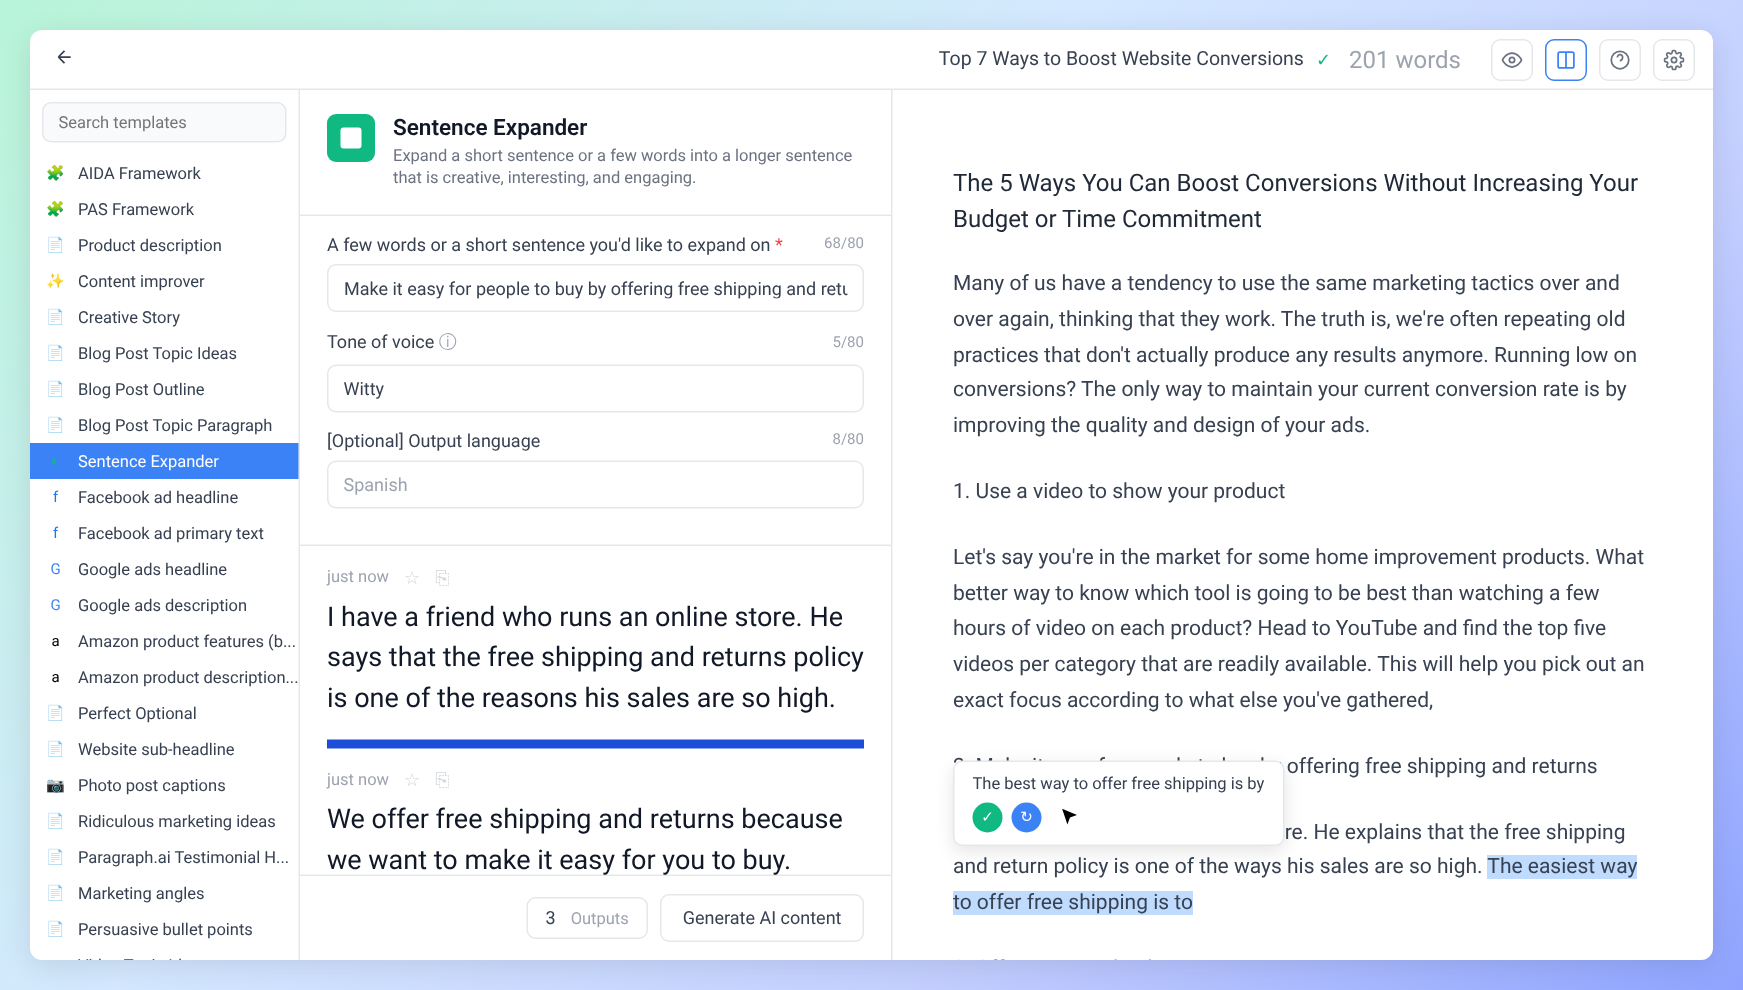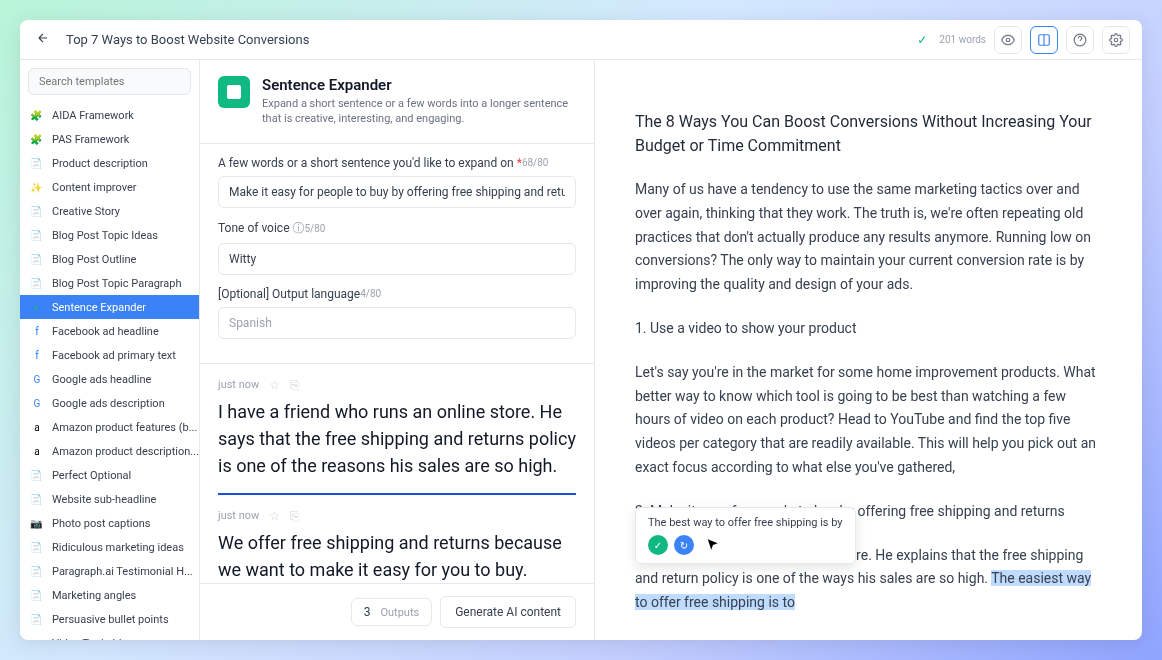--- a/index.html
+++ b/index.html
@@ -1,48 +1,48 @@
 <!DOCTYPE html>
 <html><head>
 <meta charset="utf-8">
 <style>
 *{box-sizing:border-box;margin:0;padding:0;font-family:-apple-system,BlinkMacSystemFont,"Segoe UI",Roboto,sans-serif}
 body{background:linear-gradient(135deg,#b8f5d8 0%,#d4e8ff 40%,#c4cfff 70%,#8fa4ff 100%);padding:20px;min-height:100vh}
 .app{background:#fff;border-radius:8px;box-shadow:0 4px 20px rgba(0,0,0,0.1);width:1122px;height:620px;display:flex;flex-direction:column;overflow:hidden}
 .topbar{height:40px;border-bottom:1px solid #e5e7eb;display:flex;align-items:center;padding:0 12px;gap:12px}
 .back-btn{cursor:pointer;padding:4px;color:#374151}
-.topbar-center{flex:1;display:flex;align-items:center;justify-content:space-between;gap:8px}
+.topbar-center{flex:1;display:flex;align-items:center;justify-content:flex-end;gap:8px}
 .doc-title{font-size:13px;color:#374151}
 .check{color:#10b981;font-size:12px}
 .topbar-right{display:flex;align-items:center;gap:8px}
-.word-count{font-size:10px;color:#9ca3af;margin-right:0}
+.word-count{font-size:16px;color:#9ca3af;margin-right:12px}
 .icon-btn{width:28px;height:28px;border:1px solid #e5e7eb;border-radius:6px;display:flex;align-items:center;justify-content:center;cursor:pointer;color:#6b7280}
 .icon-btn.active{border-color:#3b82f6;color:#3b82f6}
 .main{flex:1;display:flex;overflow:hidden}
 .sidebar{width:180px;border-right:1px solid #e5e7eb;display:flex;flex-direction:column;overflow:hidden}
 .search{margin:8px;padding:6px 10px;border:1px solid #e5e7eb;border-radius:6px;font-size:11px;color:#9ca3af;background:#f9fafb}
 .template-list{flex:1;overflow-y:auto}
 .tpl-item{display:flex;align-items:center;gap:8px;padding:5px 10px;font-size:11px;color:#374151;cursor:pointer;white-space:nowrap;overflow:hidden;text-overflow:ellipsis}
 .tpl-item.active{background:#3b82f6;color:#fff}
 .tpl-icon{width:14px;height:14px;flex-shrink:0;display:flex;align-items:center;justify-content:center;font-size:10px;border-radius:3px}
 .middle{width:395px;border-right:1px solid #e5e7eb;display:flex;flex-direction:column;overflow:hidden}
 .tpl-header{padding:16px 18px;border-bottom:1px solid #e5e7eb;display:flex;gap:12px}
 .tpl-logo{width:32px;height:32px;background:#10b981;border-radius:6px;flex-shrink:0;display:flex;align-items:center;justify-content:center}
 .tpl-logo-inner{width:14px;height:14px;background:#fff;border-radius:2px}
 .tpl-title{font-size:15px;font-weight:600;color:#111827}
 .tpl-desc{font-size:11px;color:#6b7280;line-height:1.4;margin-top:2px}
 .form{padding:12px 18px;border-bottom:1px solid #e5e7eb}
 .field{margin-bottom:12px}
-.field-label{font-size:12px;color:#374151;margin-bottom:6px;display:flex;justify-content:flex-start;align-items:center}
+.field-label{font-size:12px;color:#374151;margin-bottom:6px;display:flex;justify-content:space-between;align-items:center}
 .field-label .req{color:#ef4444}
 .field-count{font-size:10px;color:#9ca3af}
 .field-input{width:100%;padding:8px 10px;border:1px solid #e5e7eb;border-radius:6px;font-size:12px;color:#374151;background:#fff}
 .field-input::placeholder{color:#9ca3af}
 .results{flex:1;overflow-y:auto;padding:0 18px}
-.result{padding:14px 0;border-bottom:2px solid #1d4ed8}
+.result{padding:14px 0;border-bottom:6px solid #1d4ed8}
 .result-meta{display:flex;align-items:center;gap:10px;margin-bottom:6px}
 .result-time{font-size:11px;color:#9ca3af}
 .result-icon{color:#d1d5db;cursor:pointer;font-size:12px}
 .result-text{font-size:18px;color:#111827;line-height:1.5}
 .bottom-bar{padding:12px 18px;border-top:1px solid #e5e7eb;display:flex;justify-content:flex-end;gap:8px;align-items:center}
 .outputs-box{display:flex;align-items:center;border:1px solid #e5e7eb;border-radius:6px;padding:6px 12px;gap:10px}
 .outputs-num{font-size:12px;color:#374151}
 .outputs-label{font-size:11px;color:#9ca3af}
 .gen-btn{padding:8px 14px;border:1px solid #e5e7eb;border-radius:6px;font-size:12px;color:#374151;cursor:pointer;background:#fff}
 .editor{flex:1;overflow-y:auto;padding:50px 40px;position:relative}
@@ -221,21 +221,21 @@
         <div class="field">
           <div class="field-label">
             <span><span>Tone of voice</span> <span style="color:#9ca3af">ⓘ</span></span>
             <span class="field-count">5/80</span>
           </div>
           <input class="field-input" value="Witty" style="">
         </div>
         <div class="field">
           <div class="field-label">
             <span>[Optional] Output language</span>
-            <span class="field-count">4/80</span>
+            <span class="field-count">8/80</span>
           </div>
           <input class="field-input" placeholder="Spanish" style="">
         </div>
       </div>
       <div class="results" id="results">
           <div class="result">
             <div class="result-meta">
               <span class="result-time">just now</span>
               <span class="result-icon">☆</span>
               <span class="result-icon">⎘</span>
@@ -261,21 +261,21 @@
       <div class="bottom-bar">
         <div class="outputs-box">
           <span class="outputs-num">3</span>
           <span class="outputs-label">Outputs</span>
         </div>
         <button class="gen-btn">Generate AI content</button>
       </div>
     </div>
 
     <div class="editor">
-      <h2>The 8 Ways You Can Boost Conversions Without Increasing Your Budget or Time Commitment</h2>
+      <h2>The 5 Ways You Can Boost Conversions Without Increasing Your Budget or Time Commitment</h2>
       <p>Many of us have a tendency to use the same marketing tactics over and over again, thinking that they work. The truth is, we're often repeating old practices that don't actually produce any results anymore. Running low on conversions? The only way to maintain your current conversion rate is by improving the quality and design of your ads.</p>
       <p>1. Use a video to show your product</p>
       <p>Let's say you're in the market for some home improvement products. What better way to know which tool is going to be best than watching a few hours of video on each product? Head to YouTube and find the top five videos per category that are readily available. This will help you pick out an exact focus according to what else you've gathered,</p>
       <p>2. Make it easy for people to buy by offering free shipping and returns</p>
       <p><span>The friend I know runs an online store. He explains that the free shipping and return policy is one of the ways his sales are so high. </span><span class="hl">The easiest way to offer free shipping is to</span></p>
       <div class="suggestion-box">
         <div>The best way to offer free shipping is by</div>
         <div class="suggestion-actions">
           <div class="sug-btn sug-accept">✓</div>
           <div class="sug-btn sug-refresh">↻</div>

